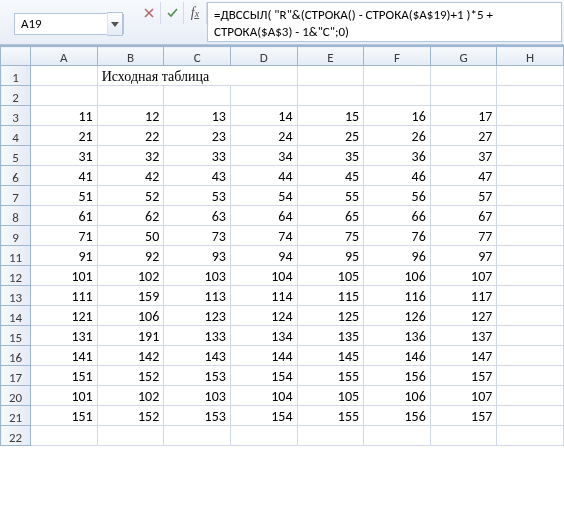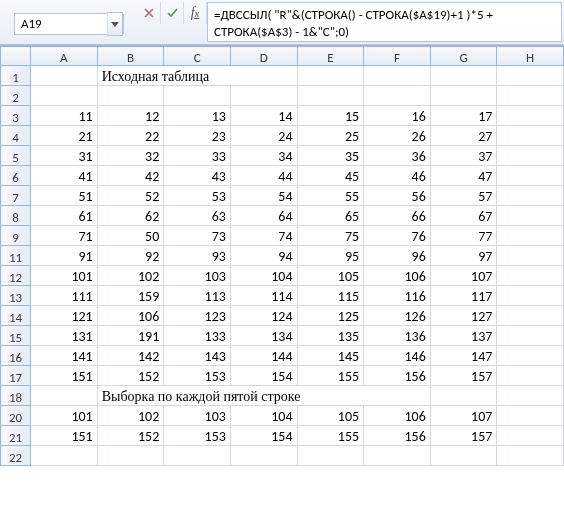--- a/index.html
+++ b/index.html
@@ -374,27 +374,20 @@
           <td class="num">151</td>
           <td class="num">152</td>
           <td class="num">153</td>
           <td class="num">154</td>
           <td class="num">155</td>
           <td class="num">156</td>
           <td class="num">157</td>
           <td></td>
         </tr>
         <tr>
-          <th class="rowhdr">18</th>
-          <td></td>
-          <td class="txt" colspan="5">Выборка по каждой пятой строке</td>
-          <td></td>
-          <td></td>
-        </tr>
-        <tr>
           <th class="rowhdr">20</th>
           <td class="num">101</td>
           <td class="num">102</td>
           <td class="num">103</td>
           <td class="num">104</td>
           <td class="num">105</td>
           <td class="num">106</td>
           <td class="num">107</td>
           <td></td>
         </tr>

